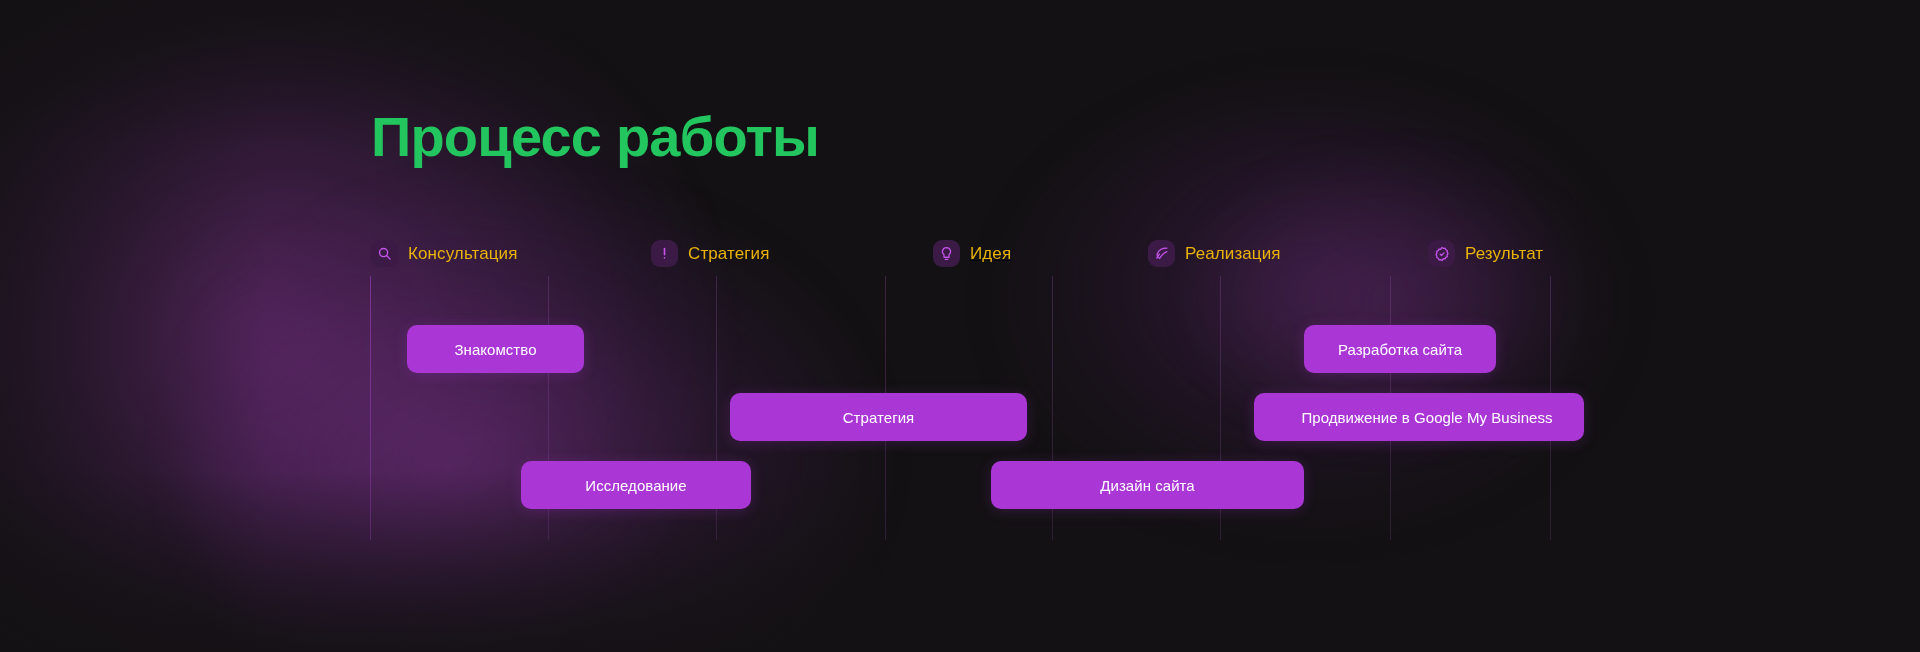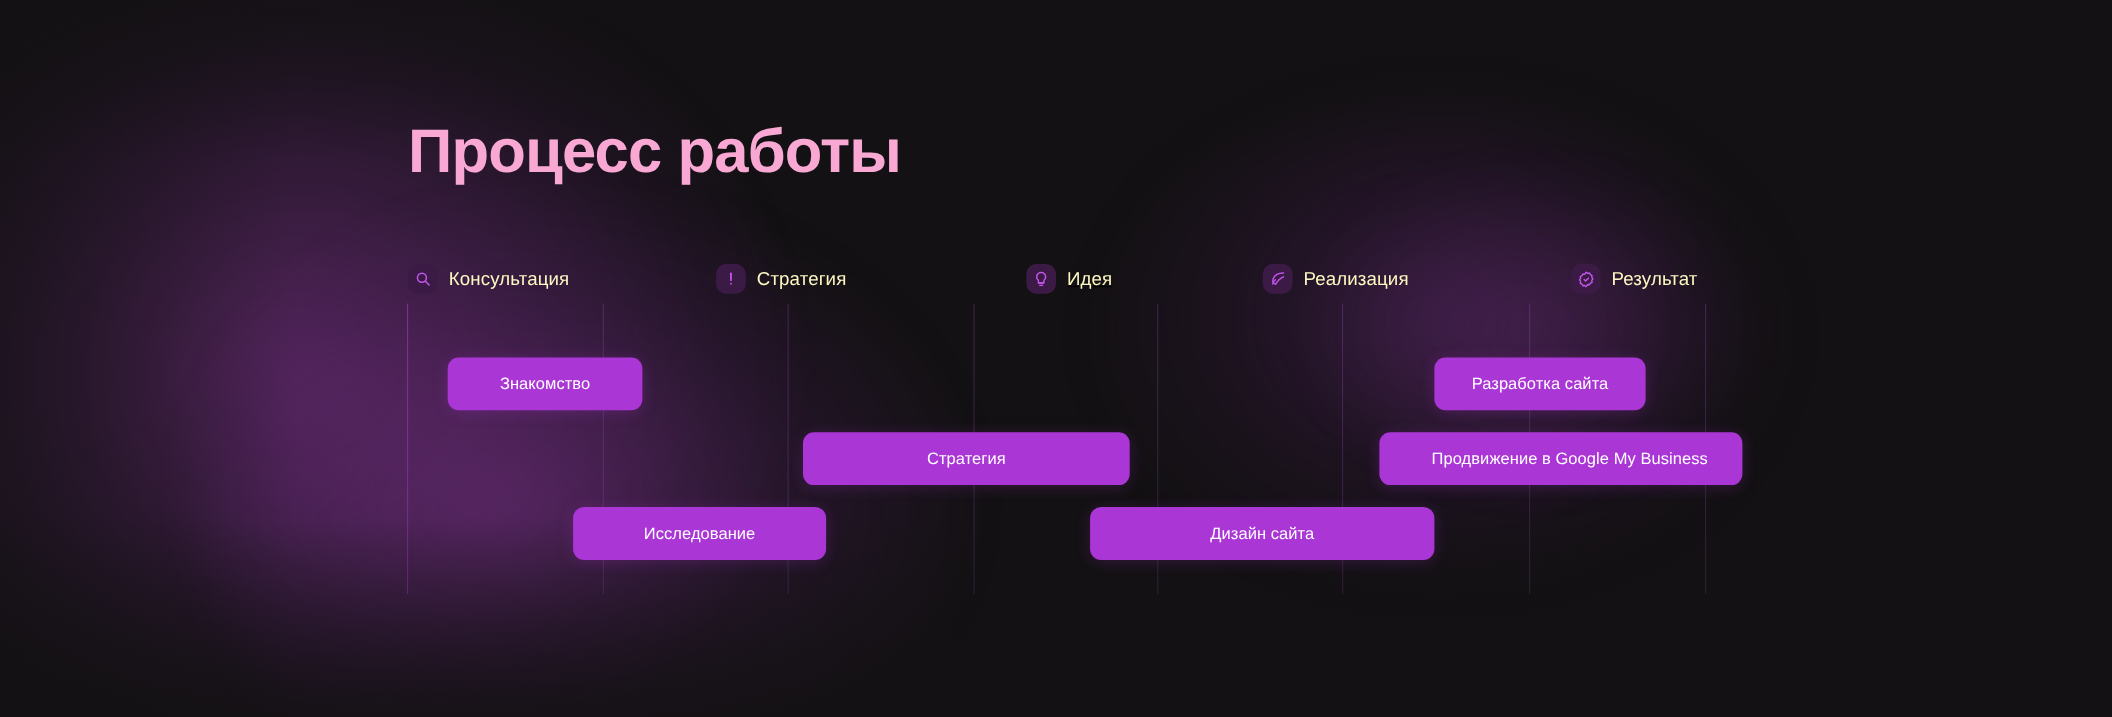--- a/index.html
+++ b/index.html
@@ -55,21 +55,21 @@
 
   
   #content { position:absolute; inset:0; }
 
   #page-title {
     position:absolute;
     left:371px; top:106px;
     font-size:56px;
     font-weight:bold;
     letter-spacing:-0.8px;
-    color:#f9a8d4;
+    color:#22c55e;
     line-height:1.1;
   }
 
   
   #gantt { position:absolute; left:0; top:0; width:1920px; height:652px; }
 
   .gridline {
     position:absolute;
     top:276px;
     width:1px;
@@ -93,21 +93,21 @@
     border-radius:9px;
     background:#3b1b46;
     display:flex;
     align-items:center;
     justify-content:center;
     flex:0 0 auto;
   }
   .col-icon svg { display:block; }
   .col-label {
     font-size:17px;
-    color:#fef9c3;
+    color:#eab308;
     letter-spacing:0.1px;
   }
 
   .bar {
     position:absolute;
     height:48px;
     border-radius:10px;
     background:#ab36d6;
     display:flex;
     align-items:center;

